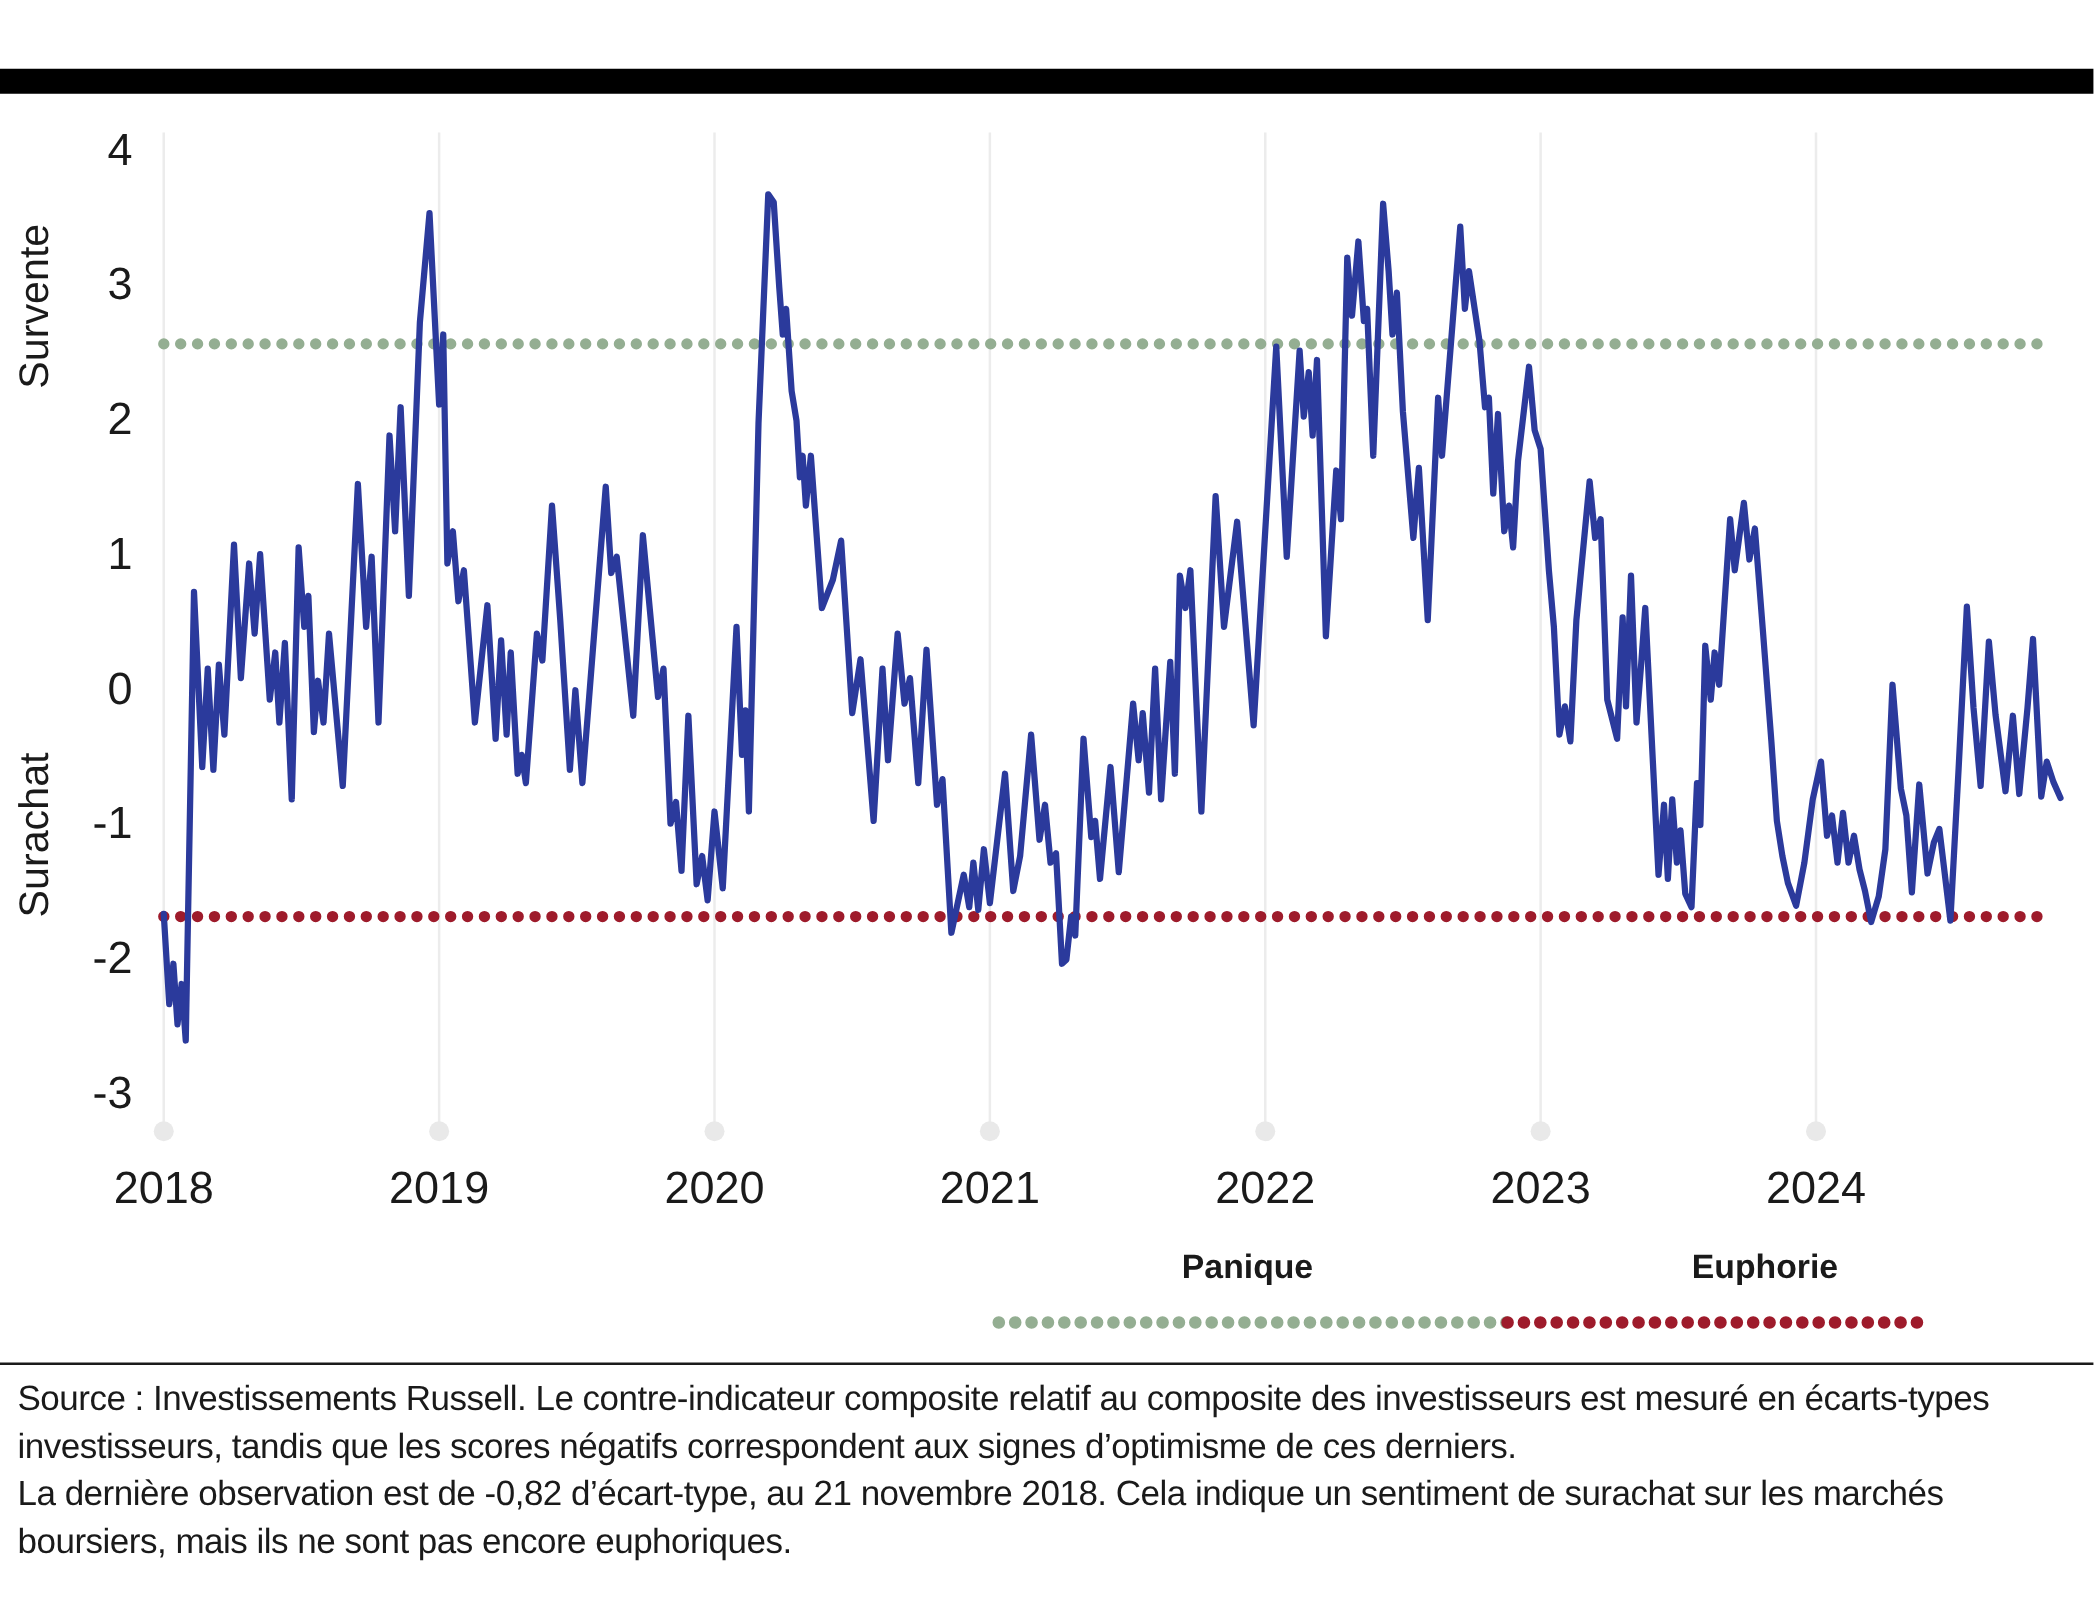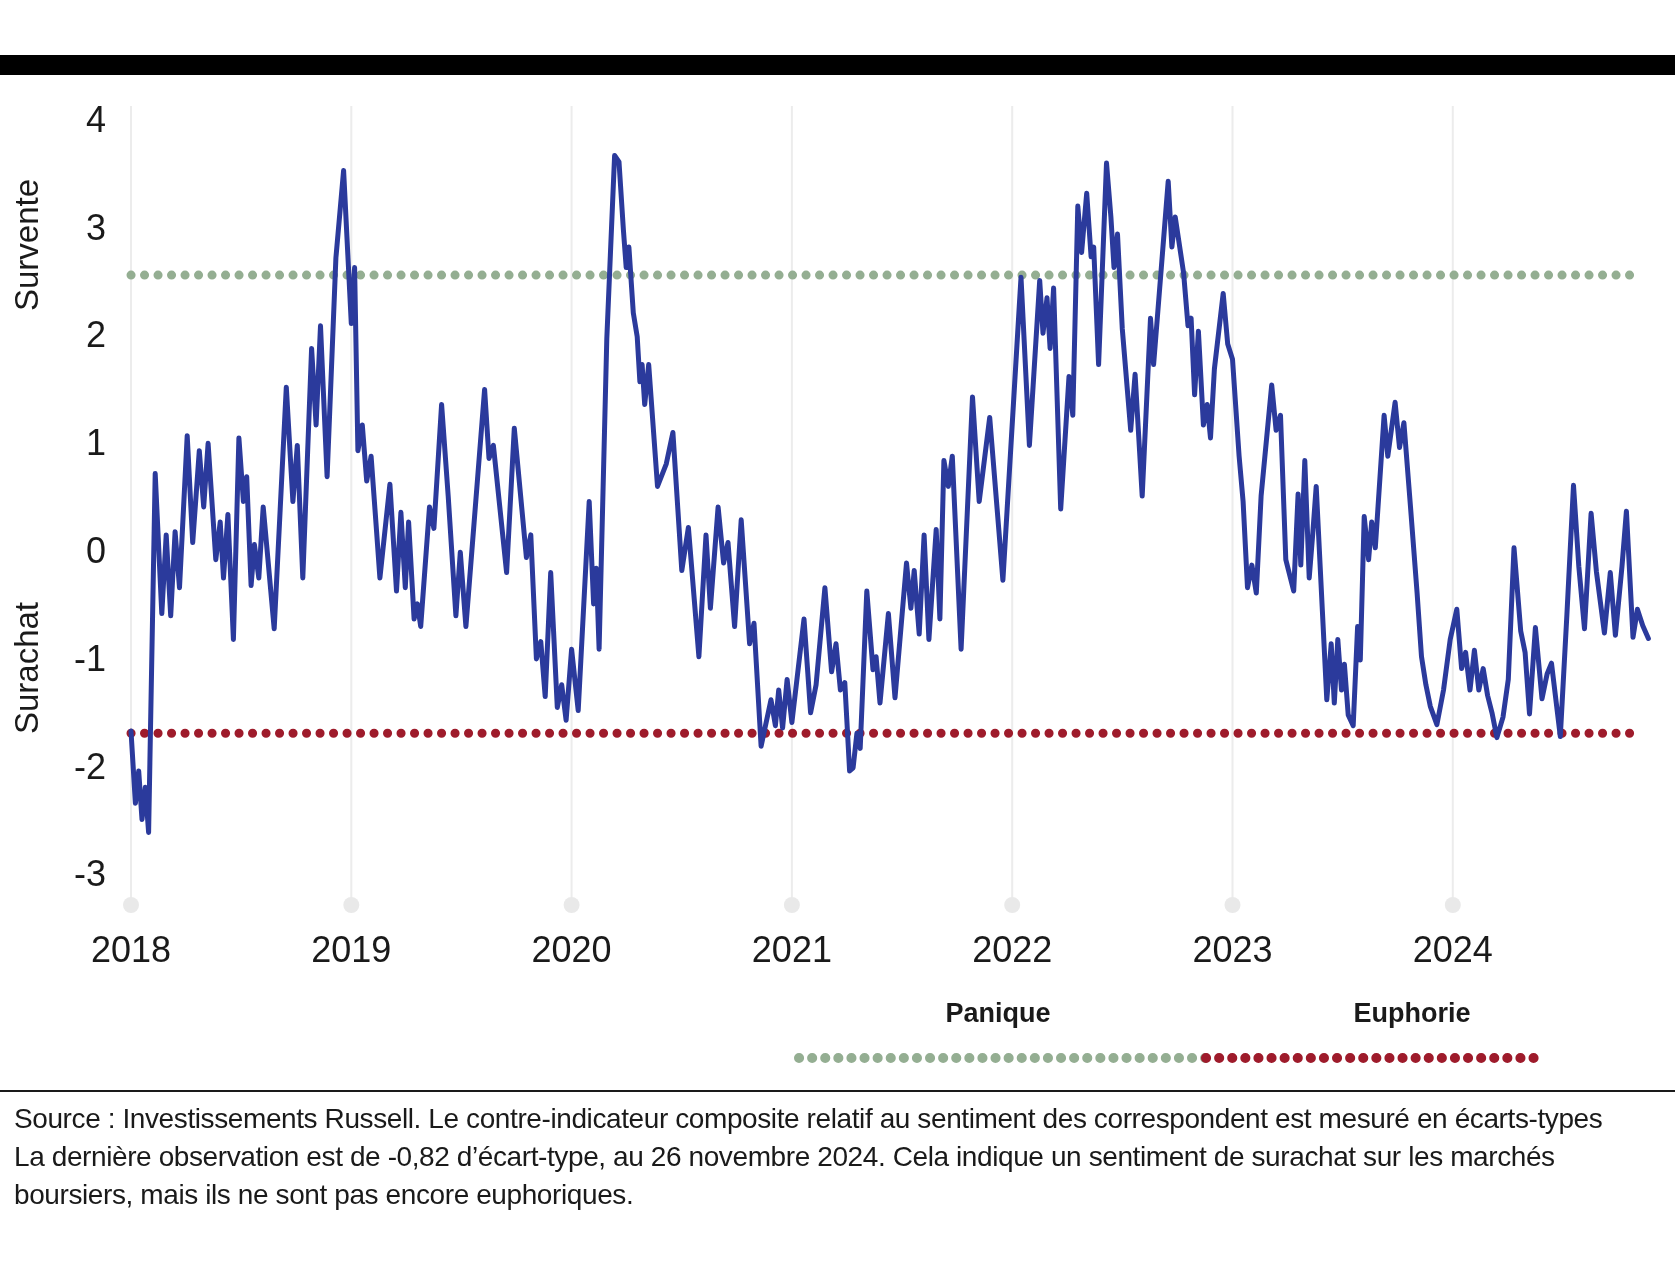--- a/index.html
+++ b/index.html
@@ -55,17 +55,18 @@
       <path d="M131.0 731.1 L135.4 803.3 L138.7 771.0 L142.0 819.5 L145.3 787.2 L148.6 832.4 L155.2 473.5 L161.8 613.6 L166.2 534.9 L170.7 615.8 L175.1 531.7 L179.5 587.7 L187.2 435.7 L192.7 542.5 L199.3 450.8 L203.7 506.9 L208.1 443.3 L215.8 559.7 L220.2 522.0 L223.5 578.0 L227.9 514.4 L233.4 639.5 L238.9 437.9 L243.4 501.5 L246.7 476.7 L251.1 585.6 L254.4 544.6 L258.8 578.0 L263.2 506.9 L274.2 628.7 L286.3 387.2 L292.9 501.5 L297.3 445.4 L302.8 578.0 L311.6 348.4 L316.1 425.0 L320.5 325.8 L327.1 476.7 L335.9 257.9 L343.6 170.5 L351.3 323.6 L354.6 267.6 L357.9 450.8 L362.3 425.0 L366.7 481.0 L371.1 456.2 L376.6 531.7 L379.9 578.0 L389.9 484.2 L396.5 591.0 L400.9 512.3 L405.3 587.7 L408.6 522.0 L414.1 619.0 L417.4 603.9 L420.7 626.5 L429.5 506.9 L433.9 528.4 L441.6 404.5 L448.2 496.1 L455.9 615.8 L460.3 552.2 L465.9 626.5 L484.6 389.4 L489.0 458.4 L493.4 445.4 L506.6 572.6 L514.3 428.2 L526.4 557.5 L530.8 534.9 L536.4 658.9 L540.8 641.6 L545.2 696.6 L550.7 572.6 L557.3 707.4 L561.7 684.8 L566.1 720.3 L571.6 649.2 L578.2 710.6 L589.2 501.5 L593.6 603.9 L596.3 568.3 L599.1 649.2 L606.8 338.7 L614.6 155.5 L619.0 161.9 L623.4 229.8 L626.2 267.6 L628.9 247.1 L633.3 312.8 L637.2 336.6 L639.9 381.8 L642.1 364.6 L644.7 404.5 L648.7 364.6 L657.5 486.4 L666.3 463.8 L672.9 432.5 L681.8 570.5 L688.4 527.4 L698.9 656.7 L706.0 534.9 L710.4 608.2 L718.1 506.9 L723.6 562.9 L728.0 542.5 L734.6 626.5 L741.2 519.8 L749.6 643.8 L754.0 623.3 L761.1 746.2 L771.0 699.8 L775.4 725.7 L778.7 690.1 L782.6 727.9 L787.1 679.4 L791.9 722.5 L804.0 619.0 L810.6 712.8 L816.1 684.8 L824.9 587.7 L831.6 671.8 L836.0 643.8 L840.4 690.1 L844.8 682.6 L849.6 771.0 L853.1 767.8 L856.9 733.3 L860.2 748.4 L866.8 591.0 L873.0 669.7 L876.1 656.7 L880.0 703.1 L888.4 613.6 L895.0 697.7 L906.5 562.9 L910.9 608.2 L914.2 570.5 L919.2 634.1 L924.1 534.9 L928.9 639.5 L936.2 529.5 L939.9 619.0 L943.9 460.5 L948.3 486.4 L952.3 456.2 L961.1 649.2 L972.5 396.9 L979.2 501.5 L989.7 417.4 L1002.9 580.2 L1021.0 277.3 L1029.4 445.4 L1039.7 280.5 L1043.0 333.3 L1047.0 297.7 L1050.1 348.4 L1053.6 288.0 L1060.7 509.0 L1069.0 376.4 L1072.8 415.3 L1077.8 206.1 L1081.6 252.5 L1086.7 193.2 L1091.1 256.8 L1093.7 247.1 L1098.6 364.6 L1106.5 163.0 L1110.9 216.9 L1114.0 267.6 L1117.5 234.1 L1122.3 329.0 L1130.7 430.3 L1135.1 374.3 L1142.2 496.1 L1150.5 318.2 L1153.6 364.6 L1168.2 181.3 L1171.9 247.1 L1175.2 216.9 L1183.6 273.0 L1188.0 325.8 L1191.1 318.2 L1194.6 394.8 L1198.4 331.2 L1203.4 425.0 L1207.2 404.5 L1210.5 437.9 L1214.4 368.9 L1223.2 293.4 L1227.7 344.1 L1232.5 359.2 L1239.1 456.2 L1243.1 501.5 L1247.5 587.7 L1251.9 565.1 L1256.3 593.1 L1261.1 496.1 L1271.7 385.1 L1276.1 430.3 L1280.5 415.3 L1285.8 559.7 L1293.7 591.0 L1298.1 493.9 L1300.8 565.1 L1304.8 460.5 L1309.2 578.0 L1312.9 531.7 L1316.2 486.4 L1322.4 611.4 L1326.8 699.8 L1331.2 643.8 L1334.3 703.1 L1337.8 639.5 L1341.5 690.1 L1344.4 664.3 L1348.2 714.9 L1353.2 725.7 L1357.6 626.5 L1360.3 660.0 L1364.2 516.6 L1368.6 559.7 L1371.7 522.0 L1375.3 547.8 L1384.1 415.3 L1387.8 456.2 L1395.1 402.3 L1399.5 447.6 L1403.9 422.8 L1410.5 506.9 L1417.1 593.1 L1421.5 656.7 L1425.9 684.8 L1430.3 706.3 L1436.9 724.6 L1443.5 690.1 L1450.2 639.5 L1456.8 609.3 L1461.6 668.6 L1465.6 652.4 L1470.0 690.1 L1474.4 650.3 L1478.8 690.1 L1483.2 668.6 L1487.6 695.5 L1492.0 712.8 L1496.9 737.6 L1503.0 717.1 L1508.3 679.4 L1514.0 547.8 L1520.7 630.9 L1525.1 652.4 L1529.5 713.9 L1535.4 627.6 L1542.0 698.8 L1547.1 674.0 L1551.5 663.2 L1560.3 736.5 L1566.9 614.7 L1573.5 485.3 L1578.8 566.2 L1584.5 628.7 L1591.1 513.3 L1596.4 571.6 L1604.4 633.0 L1610.3 572.6 L1615.4 635.2 L1622.0 566.2 L1626.4 511.2 L1633.0 637.3 L1637.4 609.3 L1642.7 625.5 L1648.4 638.4" fill="none" stroke="#2B3A9C" stroke-width="5" stroke-linejoin="round" stroke-linecap="round"></path>
       <text x="998" y="1022" text-anchor="middle" font-size="27" font-weight="bold" fill="#1A1A1A">Panique</text>
       <text x="1412" y="1022" text-anchor="middle" font-size="27" font-weight="bold" fill="#1A1A1A">Euphorie</text>
       <line x1="799" y1="1058" x2="1206" y2="1058" stroke="#94AE92" stroke-width="10" stroke-linecap="round" stroke-dasharray="0.1 13"></line>
       <line x1="1206" y1="1058" x2="1536" y2="1058" stroke="#9E1B2B" stroke-width="10" stroke-linecap="round" stroke-dasharray="0.1 13"></line>
     </svg>
 
   <div class="divider" style="background: rgb(26, 26, 26);"></div>
 
   <div class="footer" style="color: rgb(26, 26, 26);">
-    <div>Source : Investissements Russell. Le contre-indicateur composite relatif au sentiment des correspondent est mesuré en écarts-types</div>
-    <div>La dernière observation est de -0,82 d’écart-type, au 26 novembre 2024. Cela indique un sentiment de surachat sur les marchés</div>
+    <div>Source : Investissements Russell. Le contre-indicateur composite relatif au composite des investisseurs est mesuré en écarts-types</div>
+    <div>investisseurs, tandis que les scores négatifs correspondent aux signes d’optimisme de ces derniers.</div>
+    <div>La dernière observation est de -0,82 d’écart-type, au 21 novembre 2018. Cela indique un sentiment de surachat sur les marchés</div>
     <div>boursiers, mais ils ne sont pas encore euphoriques.</div>
   </div>
 </div>
 
 </body></html>

